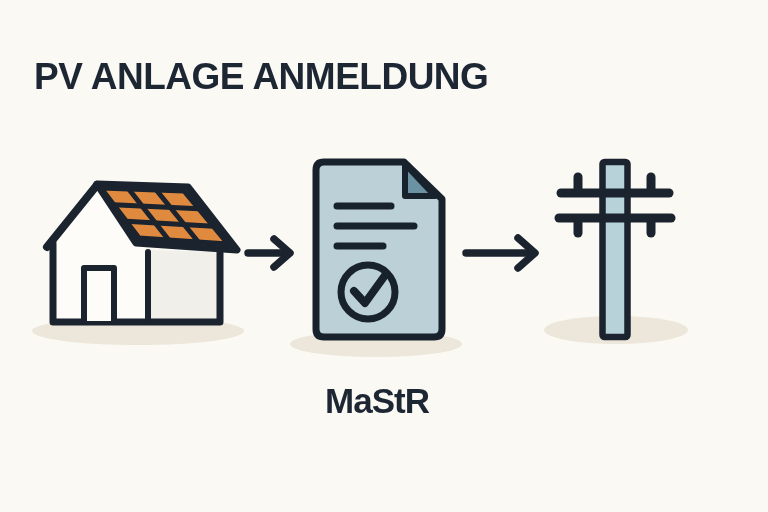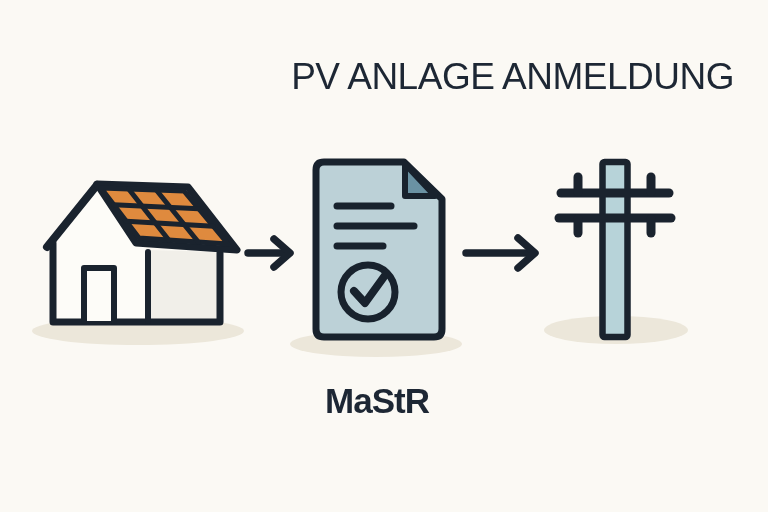--- a/index.html
+++ b/index.html
@@ -8,22 +8,22 @@
     background:#fbf9f4;
     font-family:"Liberation Sans", sans-serif;
     overflow:hidden;
     position:relative;
   }
   .canvas{
     position:absolute;left:0;top:0;width:768px;height:512px;
   }
   .title{
     position:absolute;left:34px;top:56px;width:700px;
-    text-align:right;
-    font-size:37px;font-weight:normal;letter-spacing:-0.5px;
+    text-align:left;
+    font-size:37px;font-weight:bold;letter-spacing:-0.5px;
     color:#1d2734;
     white-space:nowrap;
   }
   .node-label{
     position:absolute;
     font-size:35px;font-weight:bold;letter-spacing:-1px;
     color:#1d2734;
     text-align:center;
     white-space:nowrap;
     transform:translateX(-50%);

